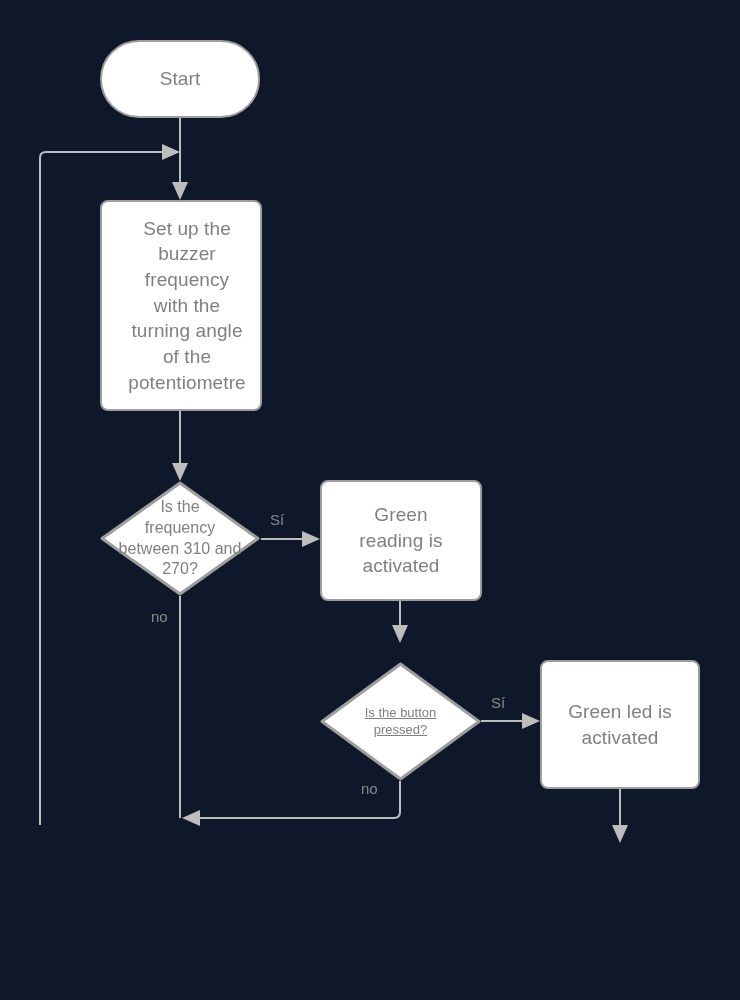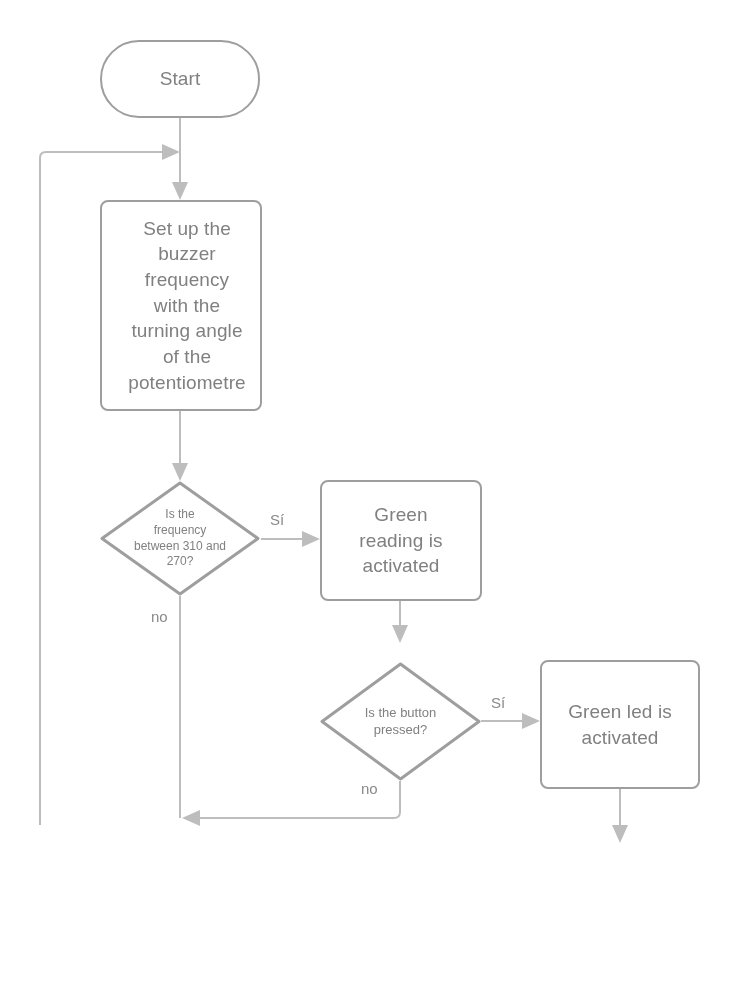--- a/index.html
+++ b/index.html
@@ -4,21 +4,21 @@
 <style>
   html, body {
     margin: 0;
     padding: 0;
     background: #000000;
   }
   #canvas {
     position: relative;
     width: 740px;
     height: 1000px;
-    background: #ffffff;
+    background: #0f172a;
     overflow: hidden;
     font-family: "Liberation Sans", sans-serif;
   }
   .node {
     position: absolute;
     box-sizing: border-box;
     background: #ffffff;
     border: 2px solid #9e9e9e;
     color: #808080;
     display: flex;
@@ -134,39 +134,39 @@
 with the
 turning angle
 of the
 potentiometre</span>
   </div>
 
   <div class="diamond-wrap" style="left:100px; top:481px; width:160px; height:115px;">
     <svg width="160" height="115" viewBox="0 0 160 115" xmlns="http://www.w3.org/2000/svg">
       <polygon points="80,2 158,57.5 80,113 2,57.5" fill="#ffffff" stroke="#9e9e9e" stroke-width="3" stroke-linejoin="round"></polygon>
     </svg>
-    <div class="diamond-text" style="font-size:12px;">
+    <div class="diamond-text" style="font-size:16px;">
       <span>Is the
 frequency
 between 310 and
 270?</span>
     </div>
   </div>
 
   <div class="node process" style="left:320px; top:480px; width:162px; height:121px;">
     <span class="label">Green
 reading is
 activated</span>
   </div>
 
   <div class="diamond-wrap" style="left:320px; top:662px; width:161px; height:119px;">
     <svg width="161" height="119" viewBox="0 0 161 119" xmlns="http://www.w3.org/2000/svg">
       <polygon points="80.5,2 159,59.5 80.5,117 2,59.5" fill="#ffffff" stroke="#9e9e9e" stroke-width="3" stroke-linejoin="round"></polygon>
     </svg>
-    <div class="diamond-text" style="font-size:13px;">
+    <div class="diamond-text" style="font-size:13px;text-decoration:underline;">
       <span>Is the button
 pressed?</span>
     </div>
   </div>
 
   <div class="node process" style="left:540px; top:660px; width:160px; height:129px;">
     <span class="label">Green led is
 activated</span>
   </div>
 

